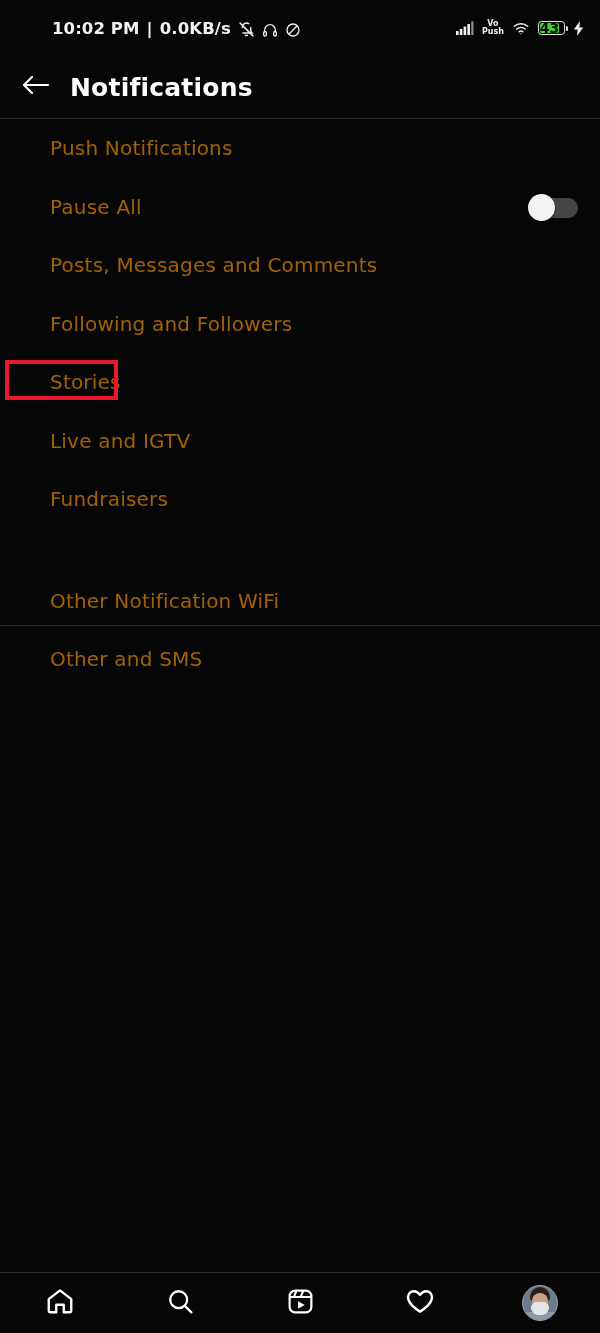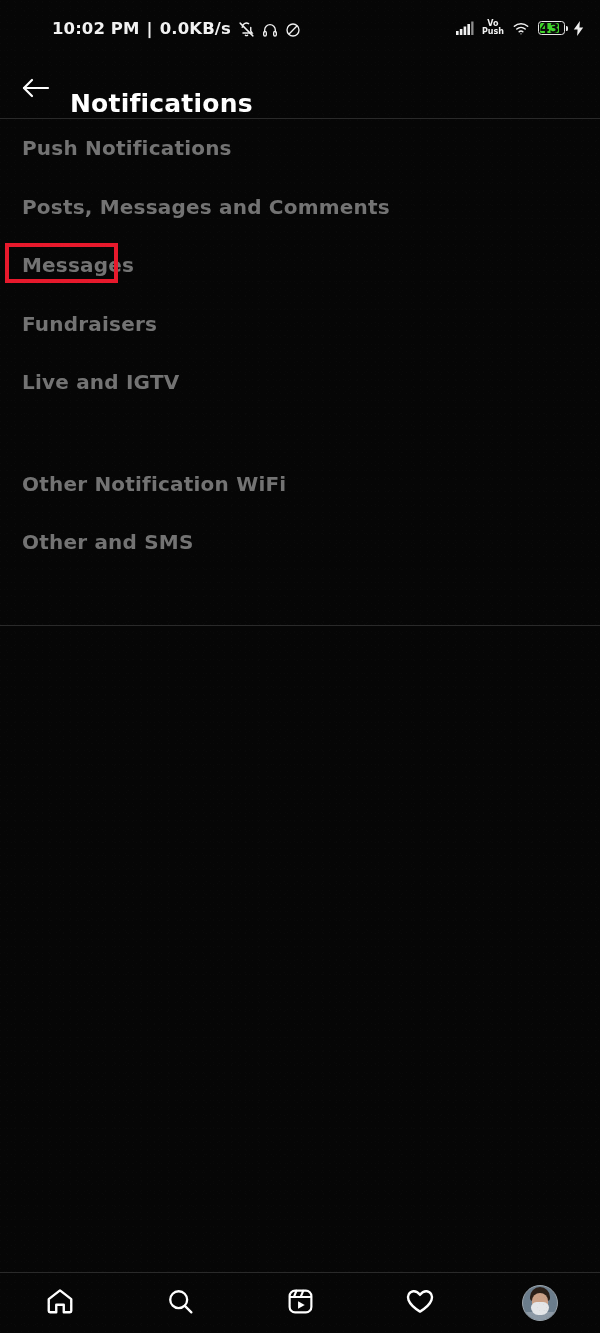--- a/index.html
+++ b/index.html
@@ -108,21 +108,21 @@
     color: #0b0b0b;
     line-height: 1;
   }
 
   
   .header {
     position: absolute;
     top: 56px; left: 0; right: 0;
     height: 62px;
     display: flex;
-    align-items: flex-end;
+    align-items: center;
     z-index: 20;
   }
   .back-btn {
     width: 56px;
     height: 56px;
     margin-left: 8px;
     display: flex;
     align-items: center;
     justify-content: center;
     cursor: pointer;
@@ -155,23 +155,24 @@
     position: relative;
     height: 58.5px;
     display: flex;
     align-items: center;
     padding: 0 22px;
     box-sizing: border-box;
     cursor: pointer;
   }
   .row-label {
     font-size: 20px;
-    font-weight: 700;
-    color: #737373;
+    font-weight: 400;
+    color: #a16207;
     letter-spacing: 0.2px;
+    margin-left: 28px;
   }
   .row.section-gap { margin-top: 43px; }
 
   
   .row.highlighted::after {
     content: "";
     position: absolute;
     left: 5px;
     top: 7px;
     width: 113px;
@@ -346,36 +347,46 @@
     <div class="header-title">Notifications</div>
   </div>
   <div class="divider" id="header-divider"></div>
 
   <div class="list">
 
     <div class="row">
       <span class="row-label">Push Notifications</span>
     </div>
 
+    <div class="row">
+      <span class="row-label">Pause All</span>
+      <span class="toggle">
+        <span class="toggle-track"></span>
+        <span class="toggle-knob"></span>
+      </span>
+    </div>
 
     <div class="row">
       <span class="row-label">Posts, Messages and Comments</span>
     </div>
 
+    <div class="row">
+      <span class="row-label">Following and Followers</span>
+    </div>
 
     <div class="row highlighted">
-      <span class="row-label">Messages</span>
+      <span class="row-label">Stories</span>
+    </div>
+
+    <div class="row">
+      <span class="row-label">Live and IGTV</span>
     </div>
 
     <div class="row">
       <span class="row-label">Fundraisers</span>
-    </div>
-
-    <div class="row">
-      <span class="row-label">Live and IGTV</span>
     </div>
 
 
     <div class="row section-gap">
       <span class="row-label">Other Notification WiFi</span>
     </div>
 
     <div class="row">
       <span class="row-label">Other and SMS</span>
     </div>

